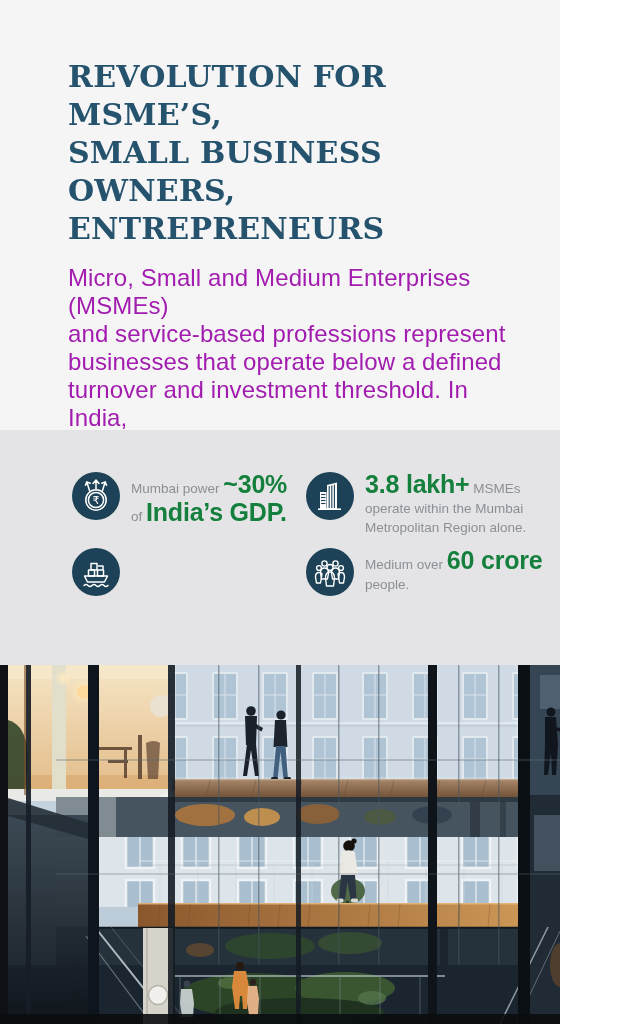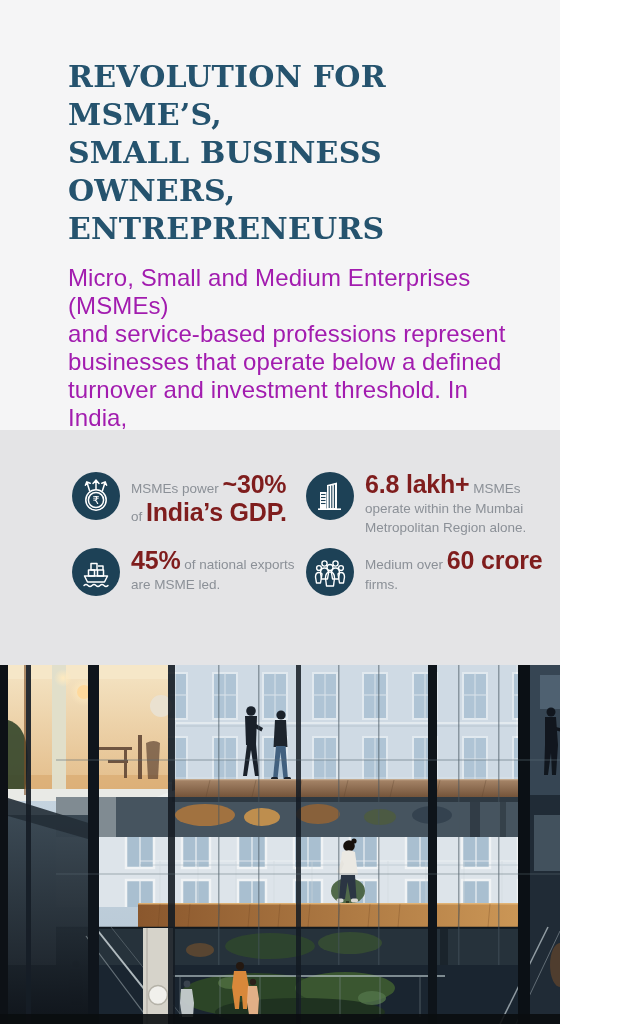--- a/index.html
+++ b/index.html
@@ -28,21 +28,21 @@
     display:grid;grid-template-columns:234px auto;grid-template-rows:76px 76px;
     align-items:start;
   }
   .stat{display:flex;align-items:flex-start;}
   .stat-icon{width:48px;height:48px;flex:0 0 48px;margin-right:11px;}
   .stat-icon svg{display:block;}
   .stat-text{
     margin:-1px 0 0 0;color:#8b9097;font-size:13.5px;line-height:1.45;
   }
   .stat-text .lg{
-    color:#7f1d1d;font-weight:bold;font-size:25px;line-height:1.08;letter-spacing:-.2px;
+    color:#15803d;font-weight:bold;font-size:25px;line-height:1.08;letter-spacing:-.2px;
   }
   .w-gdp{max-width:170px;}
   .w-mmr{max-width:268px;}
   .w-exp{max-width:190px;}
   .w-emp{max-width:280px;}
   
   .photo{margin:0;width:640px;height:359px;line-height:0;}
 </style>
 </head>
 <body>
@@ -73,21 +73,21 @@
           <g stroke="#fff" fill="none" stroke-width="1.5" stroke-linecap="round">
             <circle cx="24" cy="28" r="10.2"></circle>
             <circle cx="24" cy="28" r="7.6"></circle>
             <path d="M24 17.5 V8.5 M21 11.5 L24 8.2 L27 11.5"></path>
             <path d="M17.5 18.5 L15 10.5 M13.4 13.3 L14.8 9.9 L18.2 11.2"></path>
             <path d="M30.5 18.5 L33 10.5 M29.8 11.2 L33.2 9.9 L34.6 13.3"></path>
           </g>
           <text x="24" y="32.2" text-anchor="middle" font-size="11" font-family="'DejaVu Sans',sans-serif" fill="#fff">₹</text>
         </svg>
       </span>
-      <p class="stat-text w-gdp"><span>MSMEs power </span><span class="lg">~30%</span><br><span>of </span><span class="lg">India’s GDP.</span></p>
+      <p class="stat-text w-gdp"><span>Mumbai power </span><span class="lg">~30%</span><br><span>of </span><span class="lg">India’s GDP.</span></p>
     </div>
 
     <div class="stat">
       <span class="stat-icon">
         <svg width="48" height="48" viewBox="0 0 48 48">
           <circle cx="24" cy="24" r="24" fill="#1d4156"></circle>
           <g fill="#fff">
             <path d="M21 13 L31 10.5 L31 37 L21 37 Z"></path>
             <rect x="14" y="20" width="6.5" height="17"></rect>
             <rect x="12" y="36.4" width="23" height="1.6"></rect>
@@ -96,61 +96,60 @@
             <line x1="23.2" y1="14" x2="23.2" y2="36"></line>
             <line x1="25.8" y1="13.4" x2="25.8" y2="36"></line>
             <line x1="28.4" y1="12.8" x2="28.4" y2="36"></line>
             <line x1="15" y1="22.5" x2="19.5" y2="22.5"></line>
             <line x1="15" y1="25.5" x2="19.5" y2="25.5"></line>
             <line x1="15" y1="28.5" x2="19.5" y2="28.5"></line>
             <line x1="15" y1="31.5" x2="19.5" y2="31.5"></line>
           </g>
         </svg>
       </span>
-      <p class="stat-text w-mmr"><span class="lg">6.8 lakh+</span><span> MSMEs operate within the Mumbai Metropolitan Region alone.</span></p>
+      <p class="stat-text w-mmr"><span class="lg">3.8 lakh+</span><span> MSMEs operate within the Mumbai Metropolitan Region alone.</span></p>
     </div>
 
     <div class="stat">
       <span class="stat-icon">
         <svg width="48" height="48" viewBox="0 0 48 48">
           <circle cx="24" cy="24" r="24" fill="#1d4156"></circle>
           <g stroke="#fff" fill="none" stroke-width="1.5" stroke-linejoin="round">
             <path d="M12.5 28 L35.5 28 L32.5 34 L15.5 34 Z"></path>
             <rect x="16.5" y="22" width="6" height="6"></rect>
             <rect x="25.5" y="22" width="6" height="6"></rect>
             <rect x="19" y="15.5" width="6" height="6.5"></rect>
             <path d="M26 18 h5 v4"></path>
           </g>
           <g stroke="#fff" fill="none" stroke-width="1.4" stroke-linecap="round">
             <path d="M12 37.5 q2 -2 4 0 q2 2 4 0 q2 -2 4 0 q2 2 4 0 q2 -2 4 0 q2 2 4 0"></path>
           </g>
         </svg>
       </span>
-      <p class="stat-text w-exp"><span class="lg">45%</span><span> of national exports are MSME led.</span></p>
     </div>
 
     <div class="stat">
       <span class="stat-icon">
         <svg width="48" height="48" viewBox="0 0 48 48">
           <circle cx="24" cy="24" r="24" fill="#1d4156"></circle>
           <g stroke="#fff" fill="none" stroke-width="1.4" stroke-linejoin="round">
             <circle cx="18.5" cy="15.5" r="2.6"></circle>
             <circle cx="29.5" cy="15.5" r="2.6"></circle>
             <path d="M14.5 25 q0 -5 4 -5 q4 0 4 5 l-1 6 h-6 z"></path>
             <path d="M25.5 25 q0 -5 4 -5 q4 0 4 5 l-1 6 h-6 z"></path>
             <circle cx="13" cy="20" r="2.4"></circle>
             <circle cx="35" cy="20" r="2.4"></circle>
             <path d="M9.5 29 q0 -4.5 3.5 -4.5 q2 0 3 1.5 l-1.5 9 h-4 z"></path>
             <path d="M38.5 29 q0 -4.5 -3.5 -4.5 q-2 0 -3 1.5 l1.5 9 h4 z"></path>
             <circle cx="24" cy="19.5" r="3"></circle>
             <path d="M19.5 30 q0 -6 4.5 -6 q4.5 0 4.5 6 l-1 8 h-7 z"></path>
           </g>
         </svg>
       </span>
-      <p class="stat-text w-emp"><span>Medium over </span><span class="lg">60 crore</span><span> firms.</span><br></p>
+      <p class="stat-text w-emp"><span>Medium over </span><span class="lg">60 crore</span><span> people.</span><br></p>
     </div>
   </section>
 
   <figure class="photo" role="img" aria-label="Dusk view inside a modern glass office atrium: people cross wooden walkway bridges, a warmly lit office glows on the left, a classic white facade with windows fills the background and a green courtyard garden lies below.">
     <svg width="640" height="359" viewBox="0 0 640 359">
       <defs>
         <linearGradient id="sky" x1="0" y1="0" x2="0" y2="1">
           <stop offset="0" stop-color="#cfdce6"></stop>
             <stop offset="1" stop-color="#b4c5d3"></stop>
         </linearGradient>

